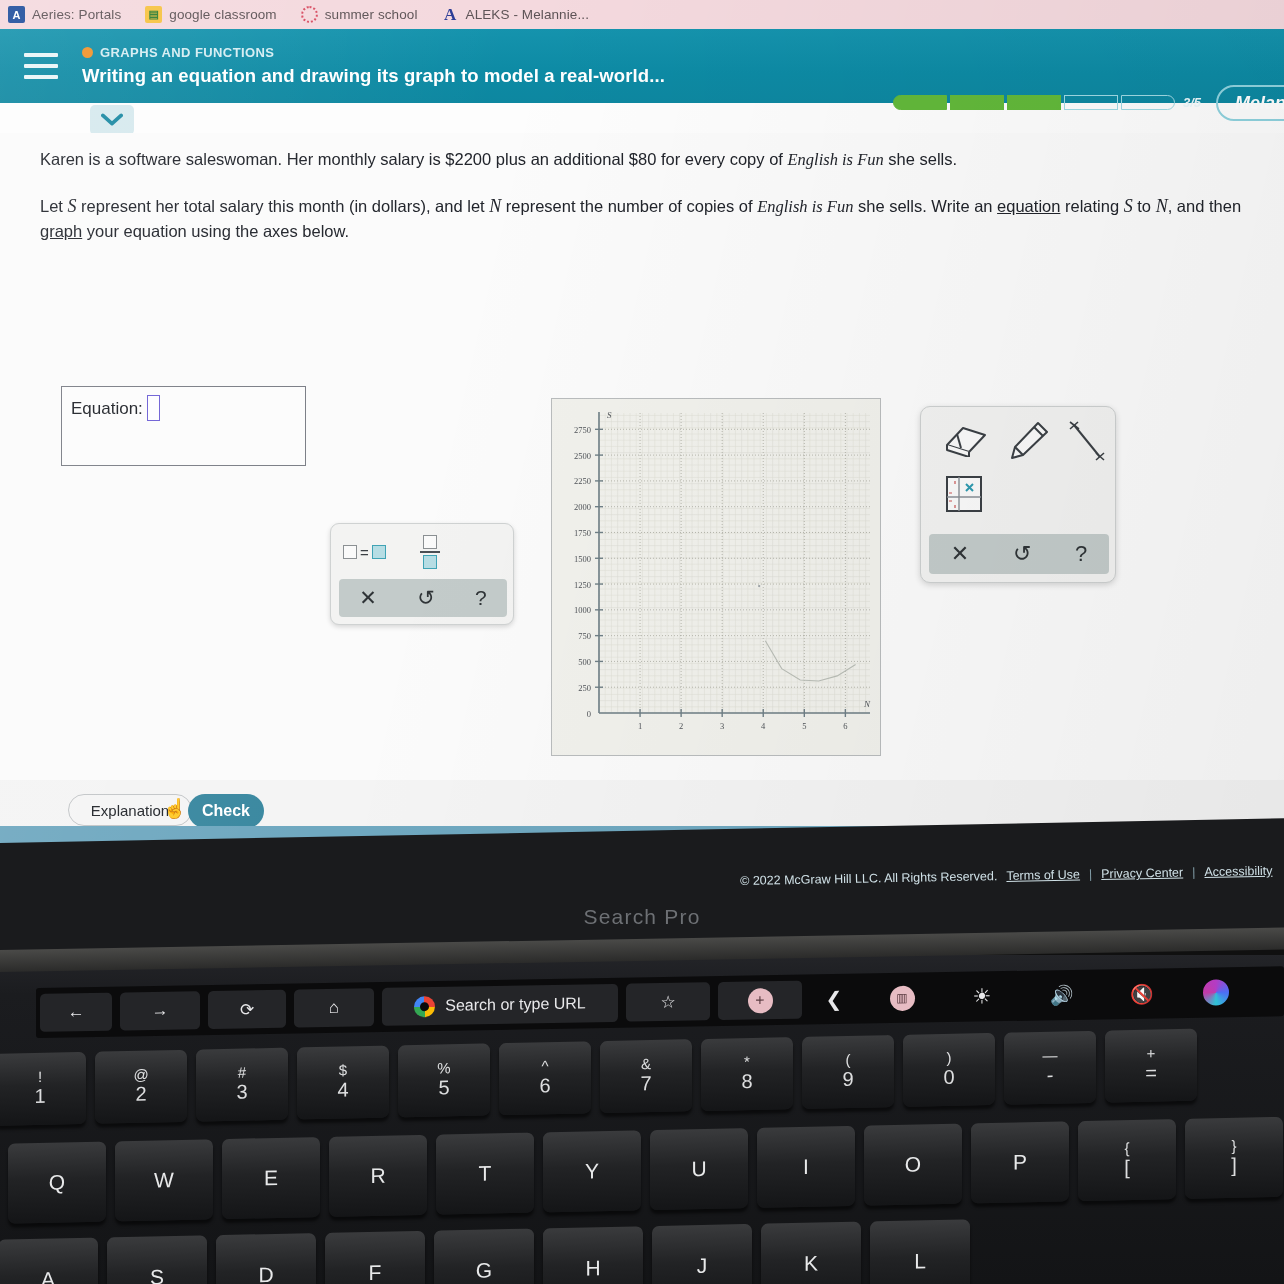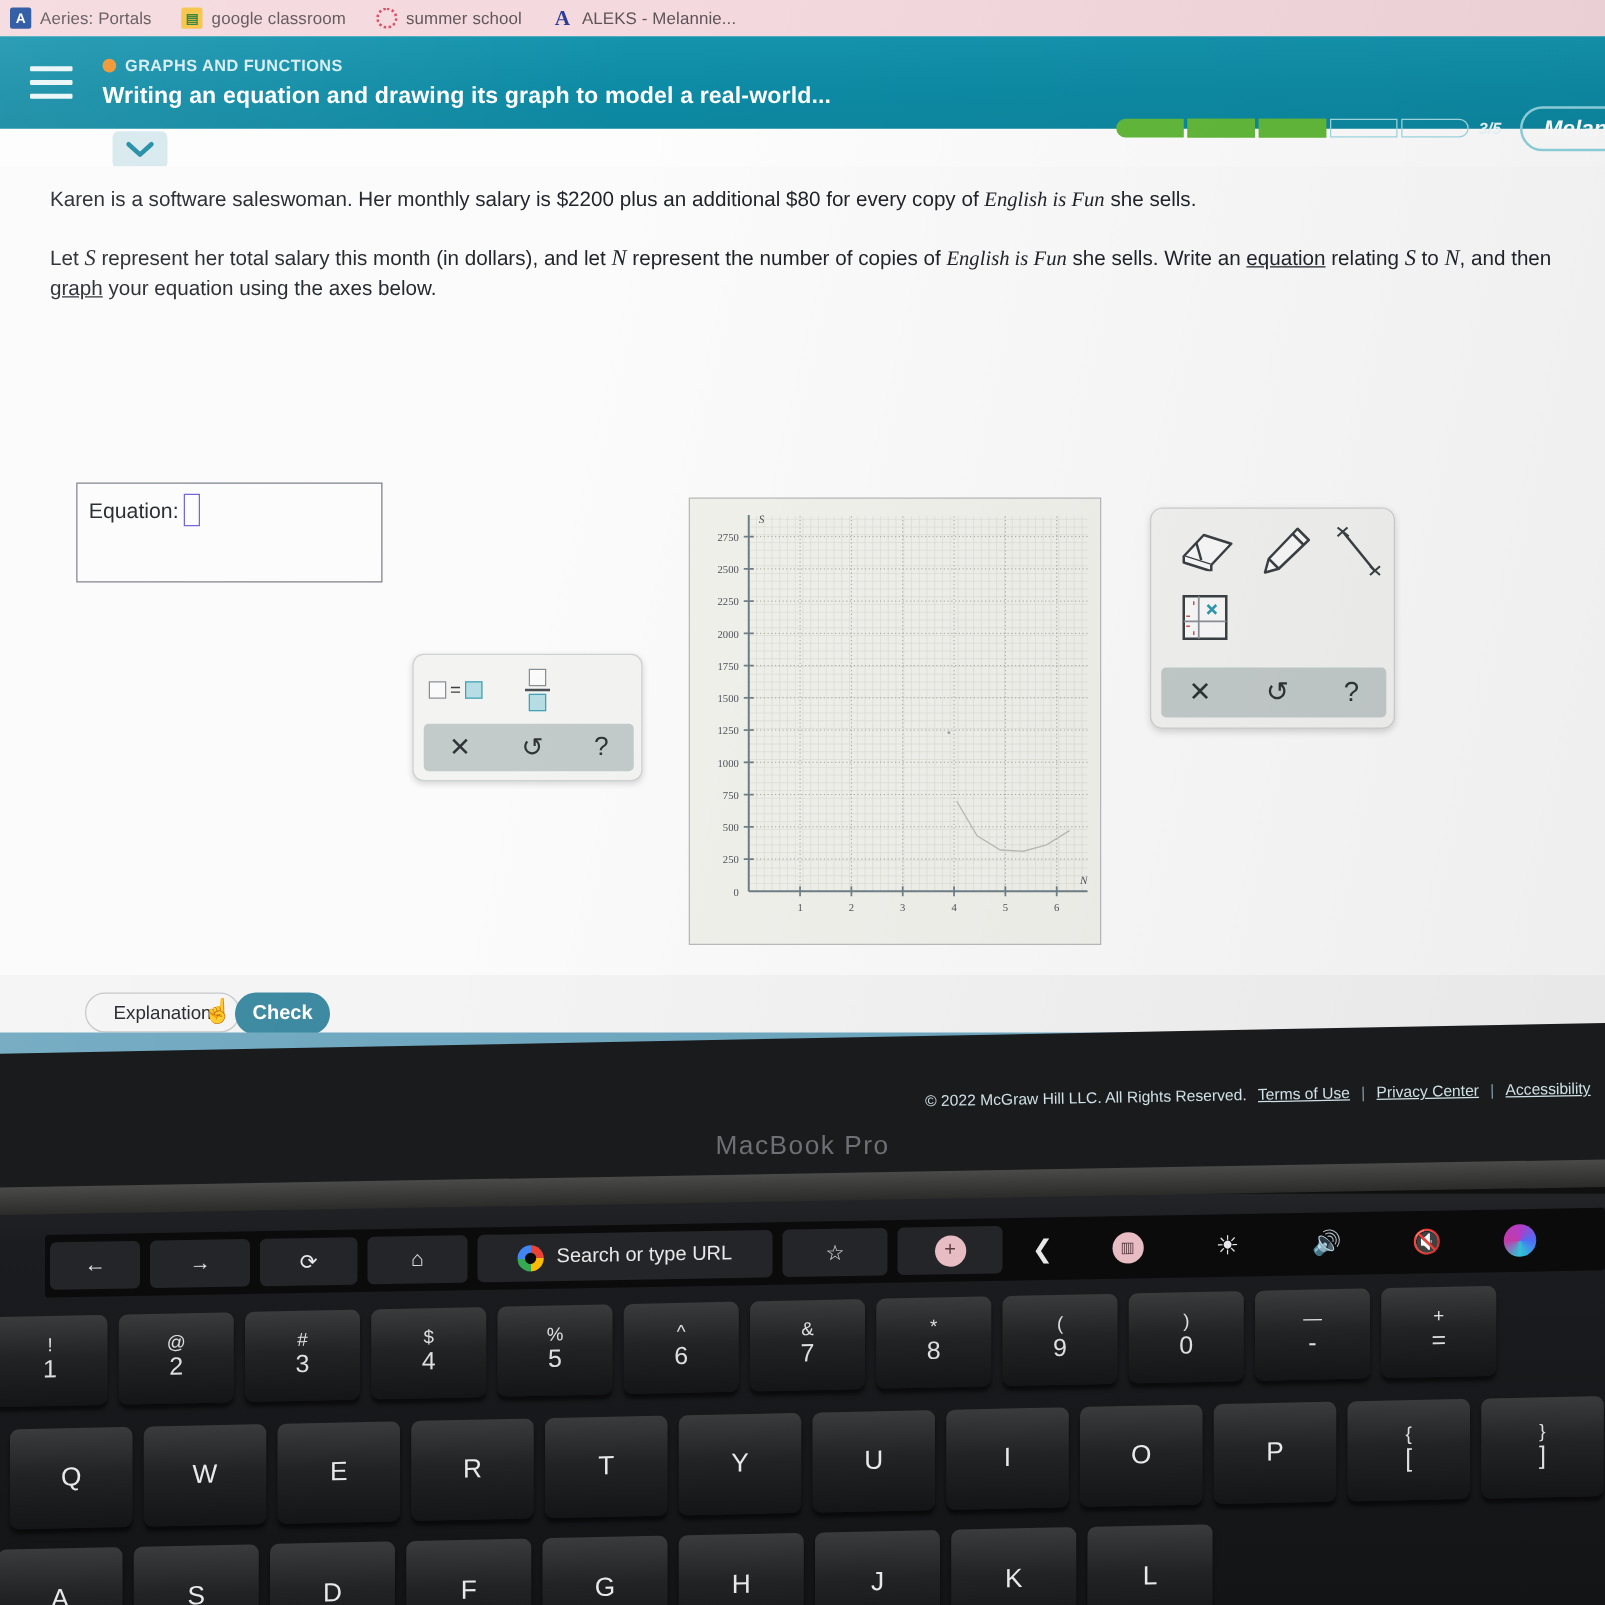--- a/index.html
+++ b/index.html
@@ -562,21 +562,21 @@
 
   <div id="copyright">
     <span>© 2022 McGraw Hill LLC. All Rights Reserved.</span>
     <span class="lk">Terms of Use</span>
     <span class="sep">|</span>
     <span class="lk">Privacy Center</span>
     <span class="sep">|</span>
     <span class="lk">Accessibility</span>
   </div>
 
-  <div id="macbook-label">MacBook Pro</div>
+  <div id="macbook-label">Search Pro</div>
 
   <div id="deck"></div>
   <div id="deck-rail"></div>
 
   <div id="touchbar">
     <span class="tb" style="width:72px">←</span>
     <span class="tb" style="width:80px">→</span>
     <span class="tb" style="width:78px">⟳</span>
     <span class="tb" style="width:80px">⌂</span>
     <span class="tb tb-url">

